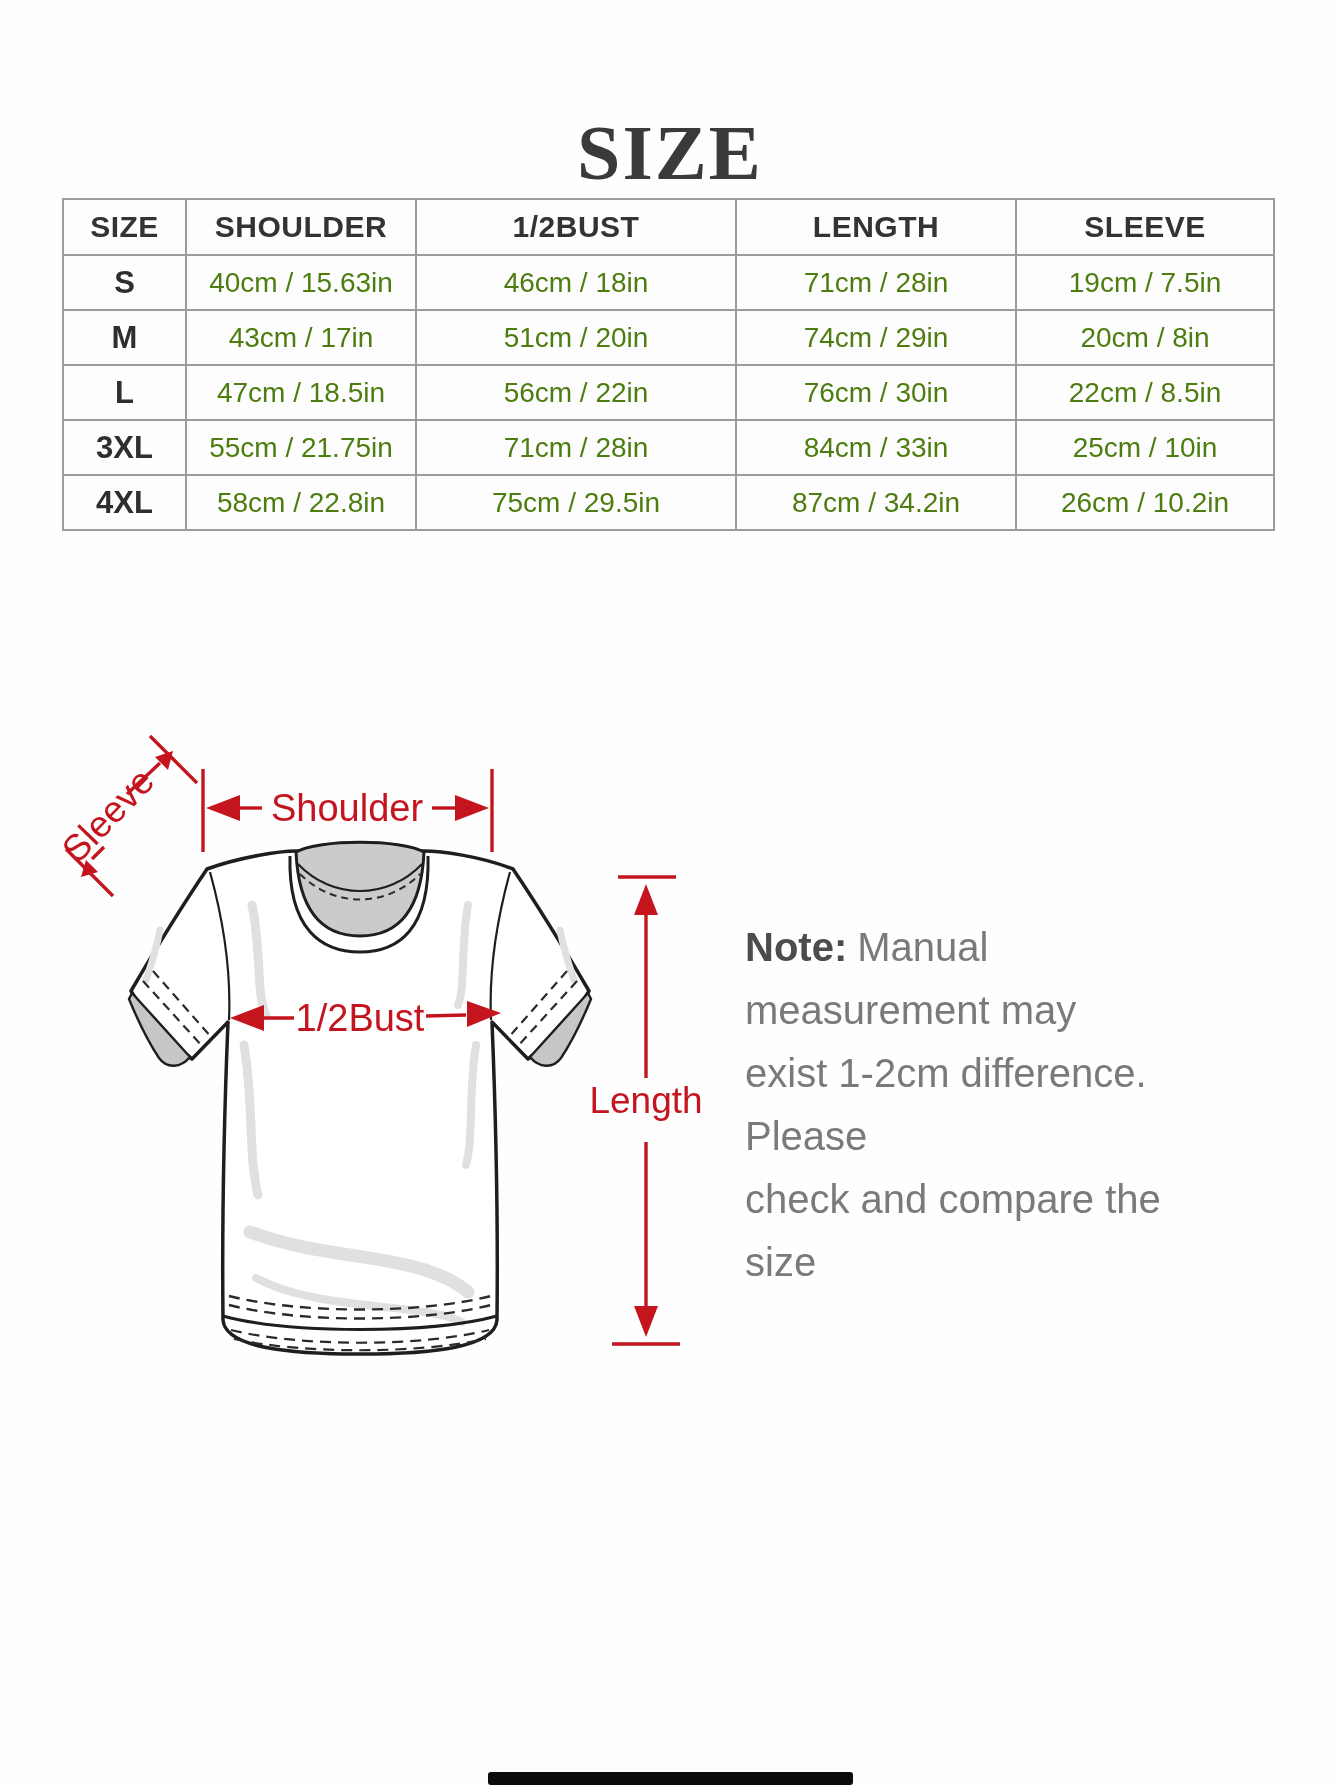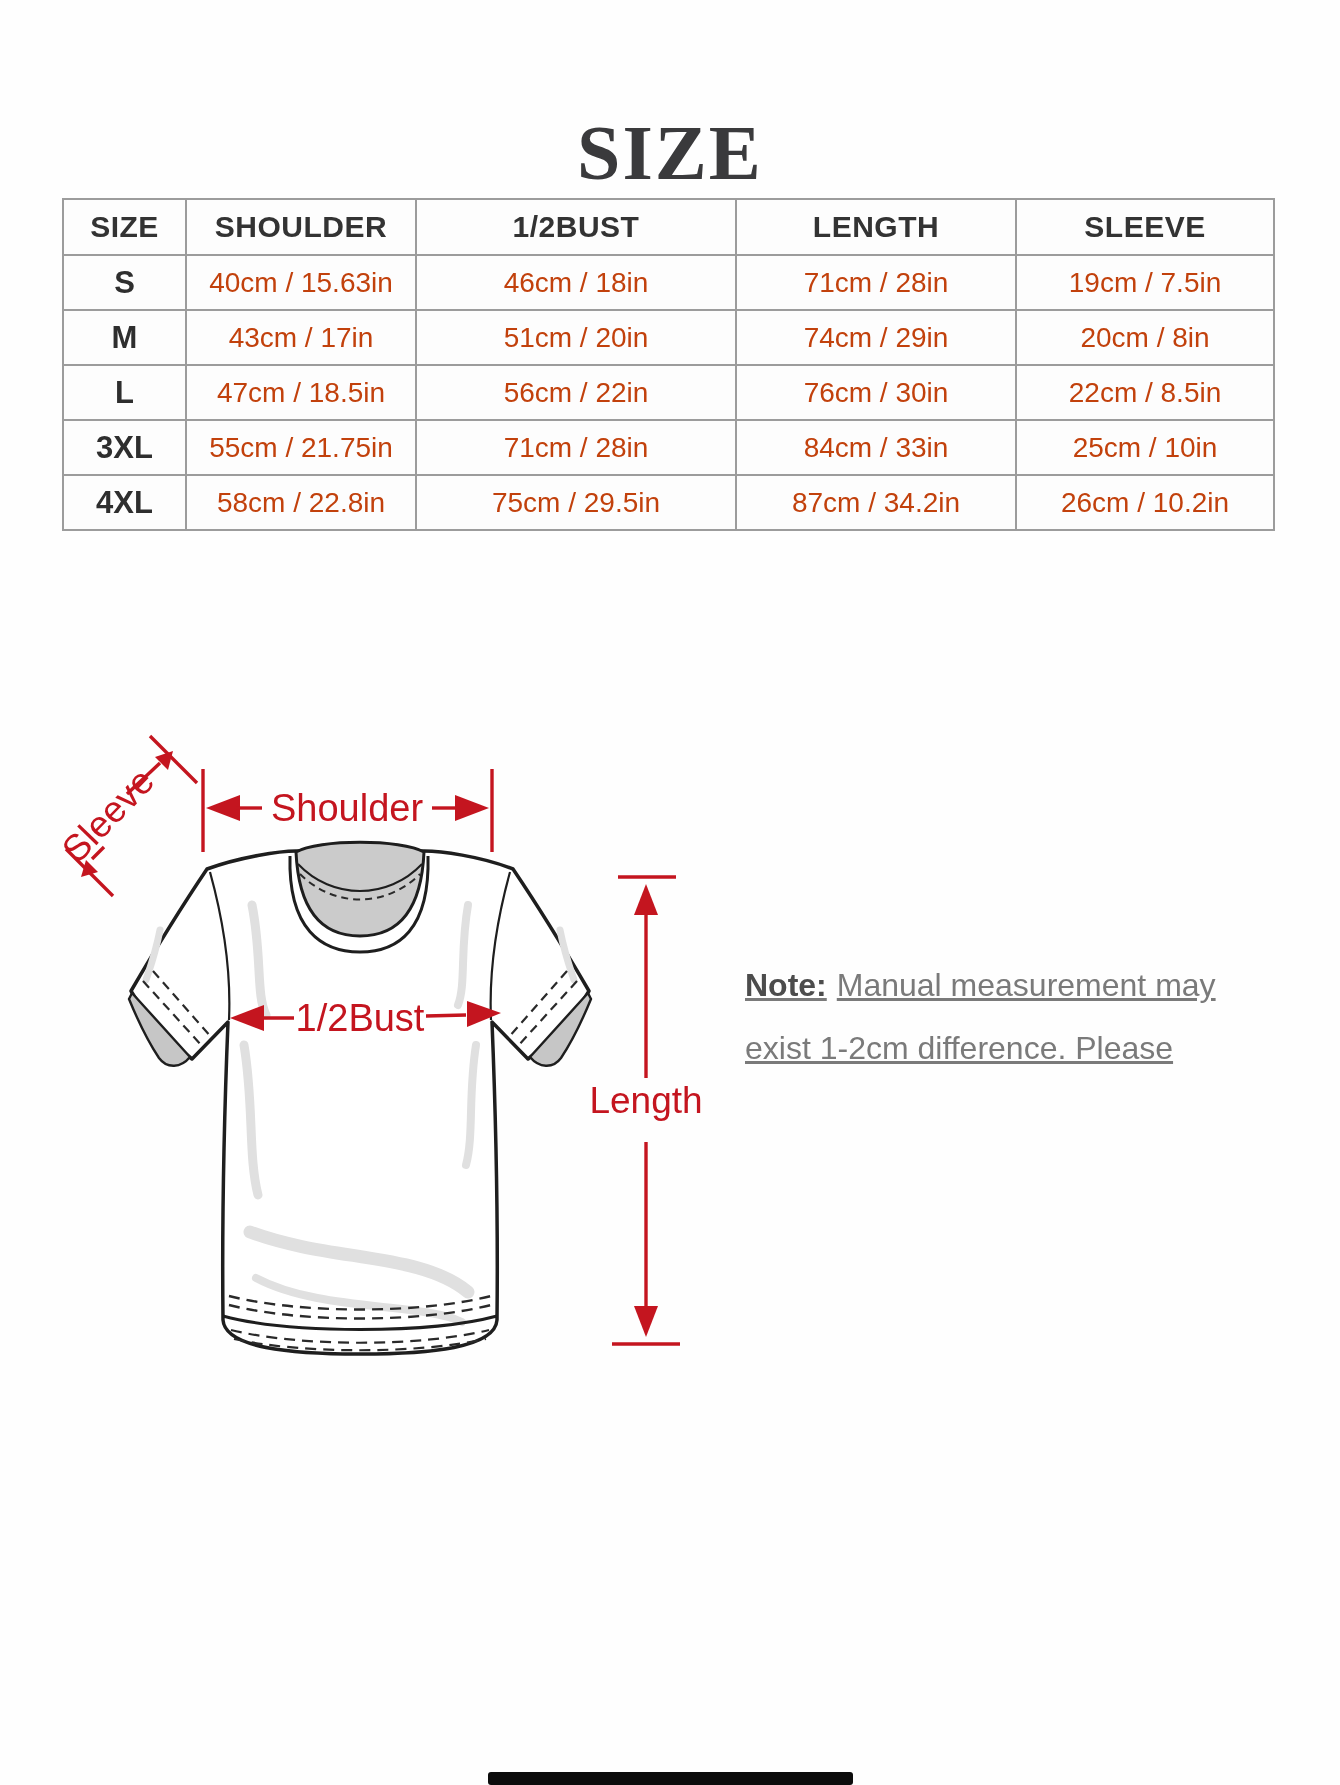--- a/index.html
+++ b/index.html
@@ -35,31 +35,30 @@
     vertical-align: middle;
     height: 55px;
   }
   table.size-table th {
     font-size: 30px;
     font-weight: bold;
     color: #333333;
     height: 56px;
     letter-spacing: 0.5px;
   }
-  table.size-table td { font-size: 28px; color: #c2410c; }
+  table.size-table td { font-size: 28px; color: #4d7c0f; }
   table.size-table td.size-col { font-size: 31px; font-weight: bold; color: #2e2e2e; }
   .diagram-svg { position: absolute; left: 0; top: 0; }
   .note-block {
     position: absolute;
-    left: 745px; top: 954px;
+    left: 745px; top: 916px;
     width: 490px;
-    font-size: 32px;
+    font-size: 40px;
     line-height: 63px;
     color: #7a7a7a;
-    text-decoration: underline;
   }
   .note-strong { font-weight: bold; color: #4c4c4c; margin-right: 10px; }
   .bottom-bar {
     position: absolute;
     left: 488px; top: 1772px;
     width: 365px; height: 13px;
     background: #0c0c0c;
     border-radius: 3px;
   }
 </style>
@@ -221,15 +220,16 @@
       <line x1="646" y1="1142" x2="646" y2="1310" stroke-width="3.4"></line>
       <polygon points="646,1337 634,1306 658,1306" stroke="none"></polygon>
       <line x1="612" y1="1344" x2="680" y2="1344" stroke-width="3.4"></line>
     </g>
   </g>
 </svg>
 
 <div class="note-block">
   <div><span class="note-strong">Note:</span><span>Manual measurement may</span></div>
   <div>exist 1-2cm difference. Please</div>
+  <div>check and compare the size</div>
 </div>
 
 <div class="bottom-bar"></div>
 
 </body></html>

